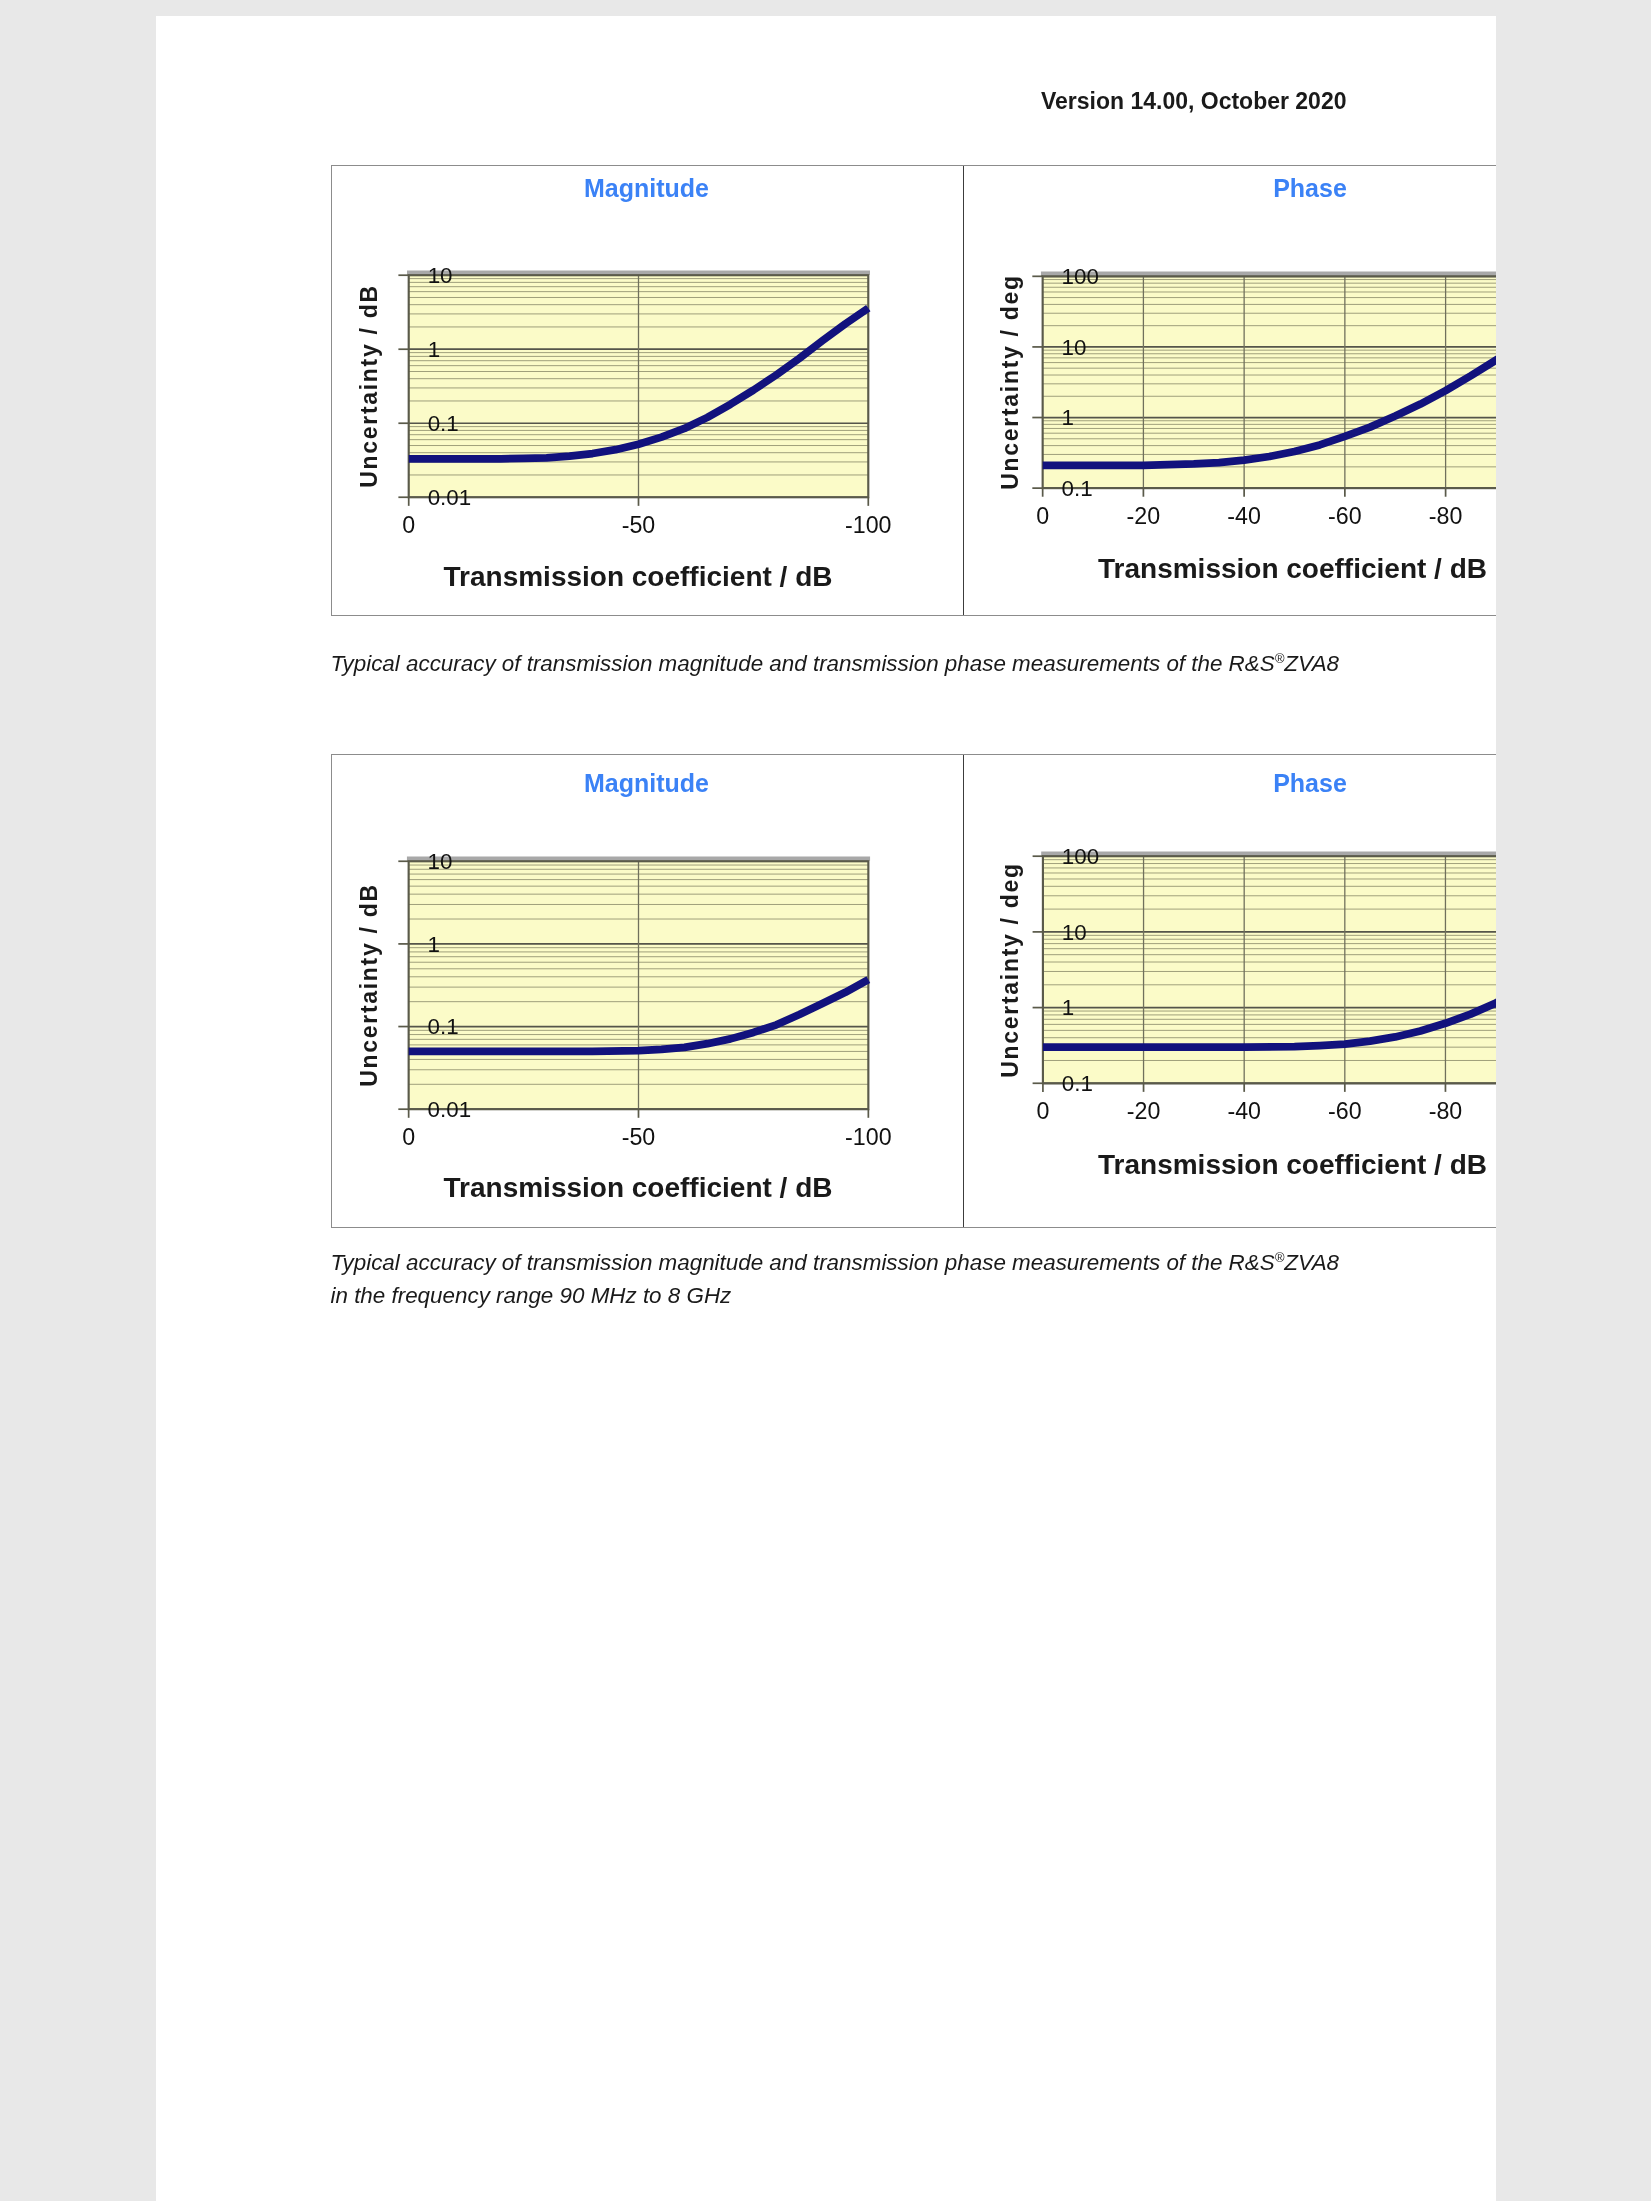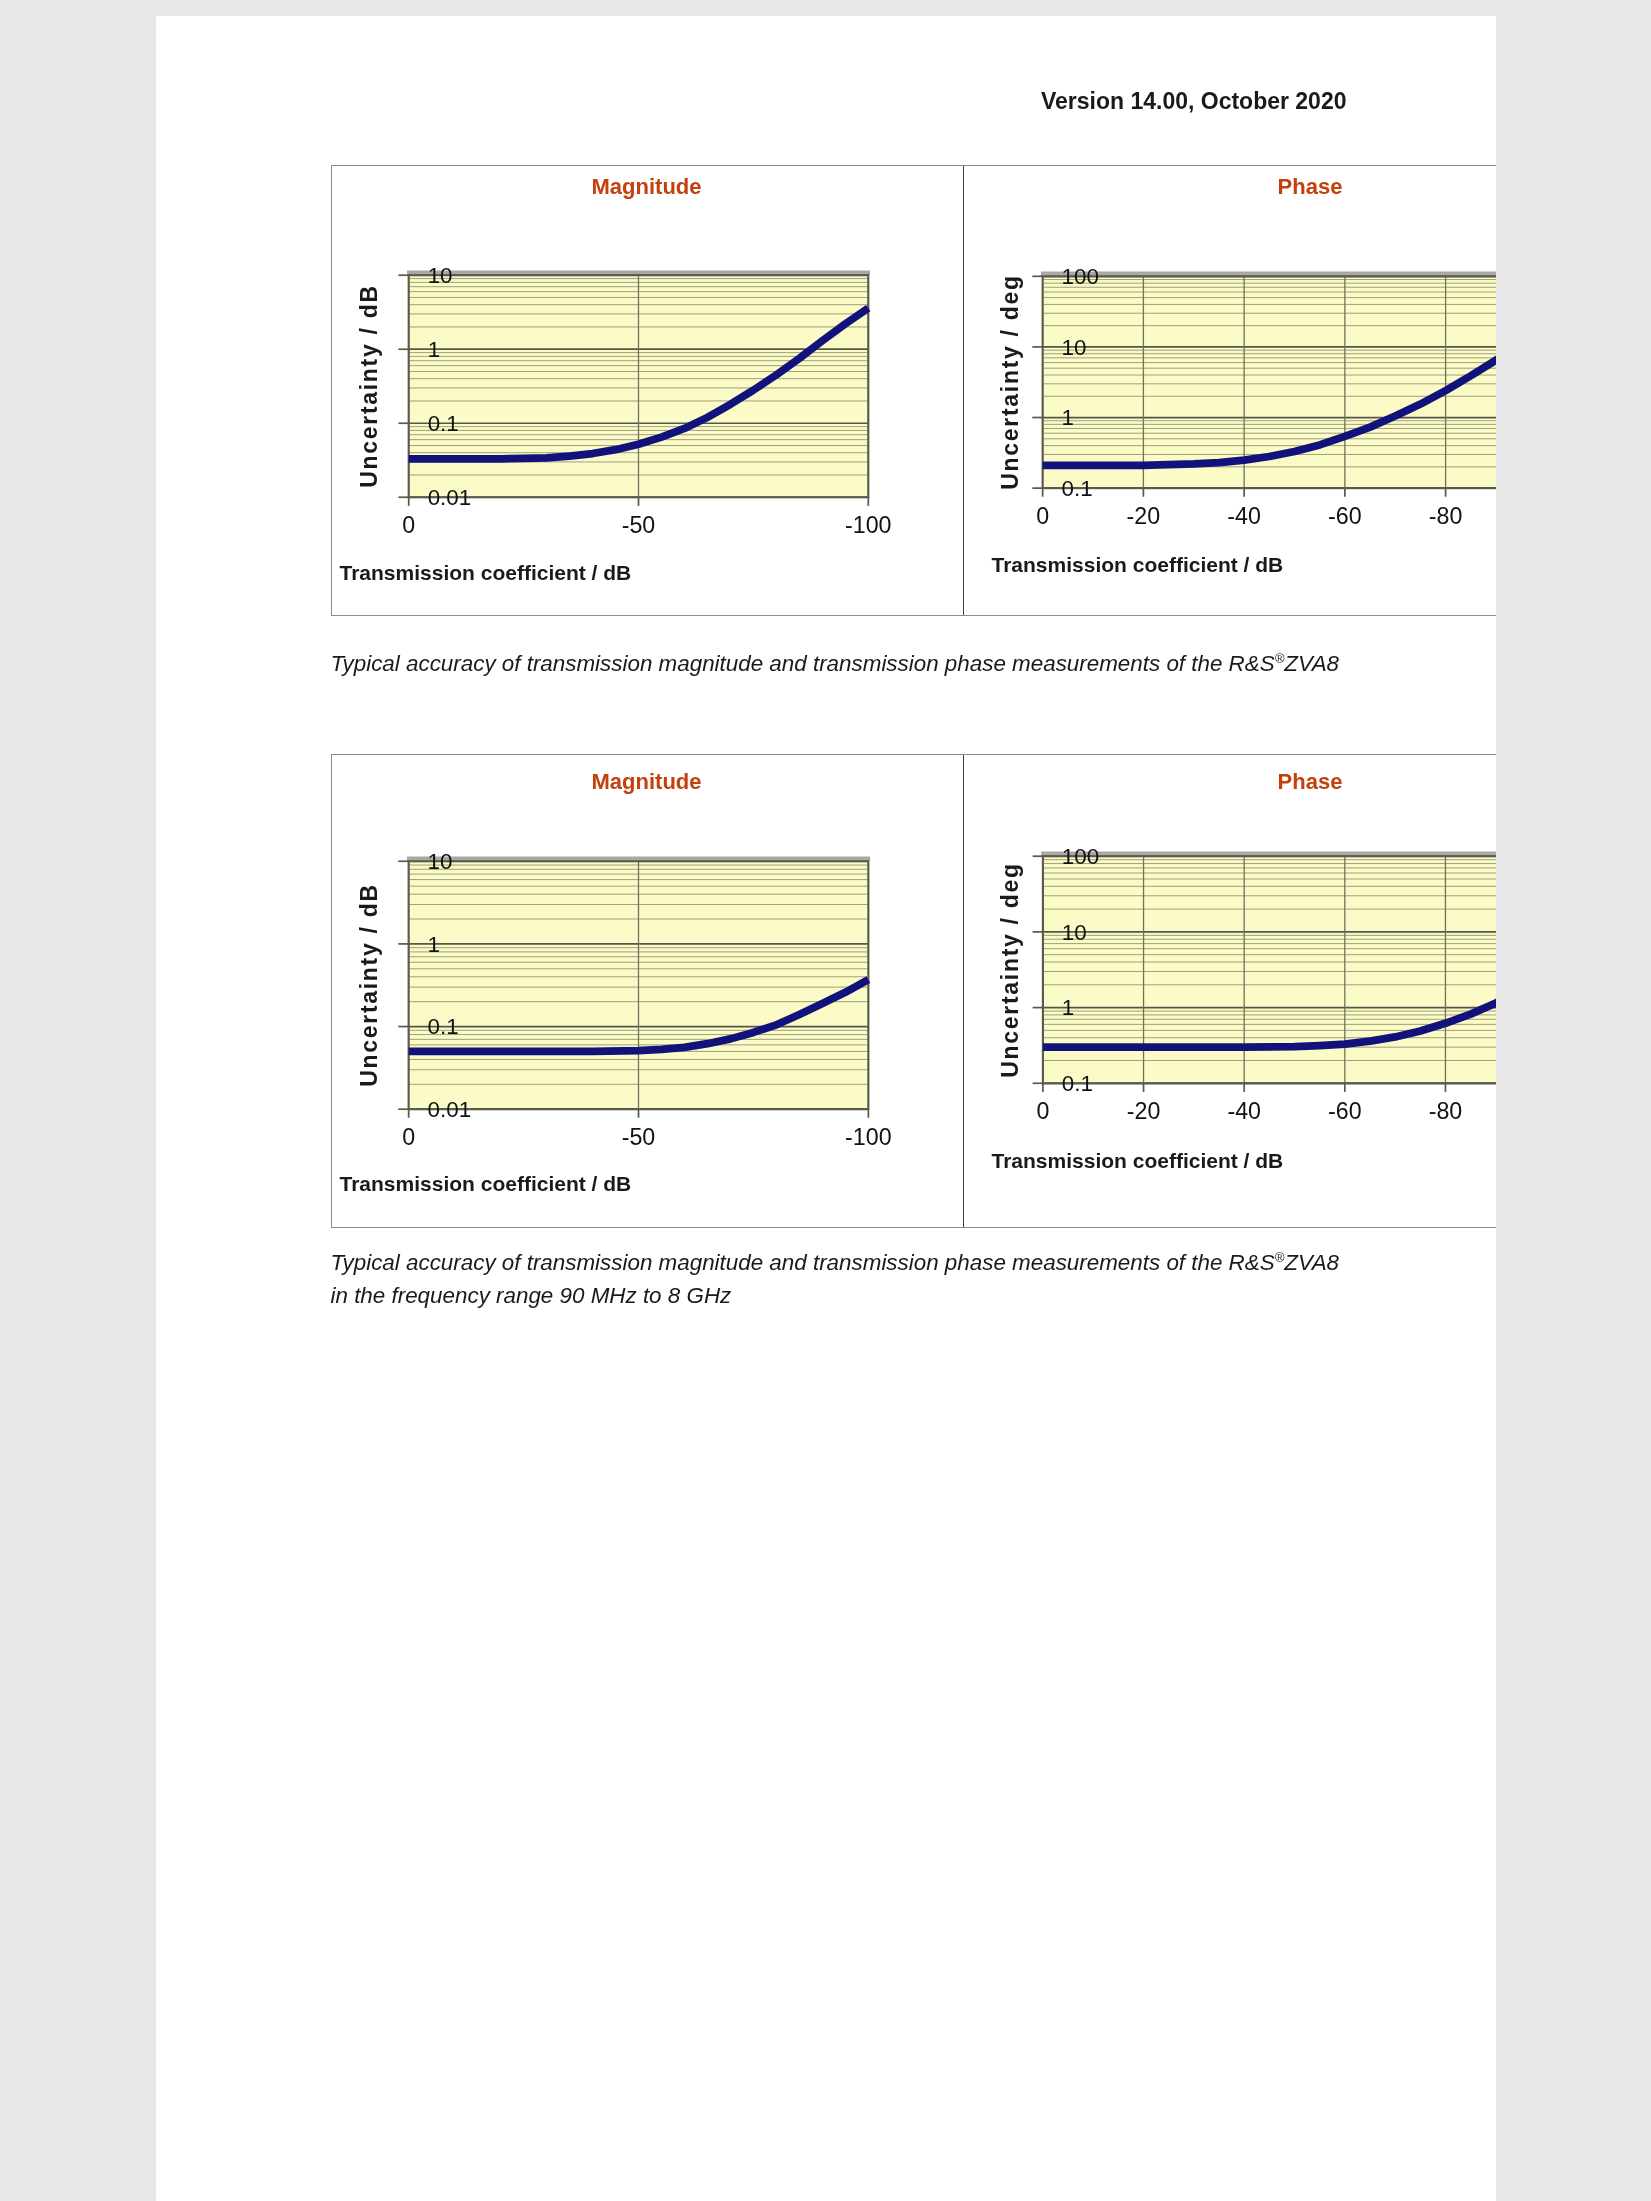--- a/index.html
+++ b/index.html
@@ -20,31 +20,31 @@
     position:absolute;left:175px;width:1327px;
     border:0.9px solid #8c8c8c;background:#ffffff;
   }
   .fig1{top:149px;height:449px;}
   .fig2{top:738px;height:472px;}
   .divider{
     position:absolute;top:0;bottom:0;left:631px;width:1.7px;background:#3c3c3c;
   }
   .chart-title{
     position:absolute;text-align:center;
-    font-size:22px;font-weight:bold;color:#c2410c;
+    font-size:25px;font-weight:bold;color:#3b82f6;
   }
   .ylabel{
     position:absolute;
     font-size:23px;font-weight:bold;letter-spacing:1.7px;color:#1a1a1a;
     transform:translate(-50%,-50%) rotate(-90deg);
     white-space:nowrap;
   }
   .xlabel{
-    position:absolute;
-    font-size:21px;font-weight:bold;color:#1a1a1a;
+    position:absolute;text-align:center;
+    font-size:28px;font-weight:bold;color:#1a1a1a;
     white-space:nowrap;
   }
   .caption{
     position:absolute;left:175px;width:1328px;
     text-align:left;font-style:italic;font-size:22.4px;color:#1a1a1a;
     line-height:33px;
   }
   sup.reg{font-size:13px;vertical-align:7.7px;font-style:inherit;}
   .footer{
     position:absolute;top:2074px;right:149px;

